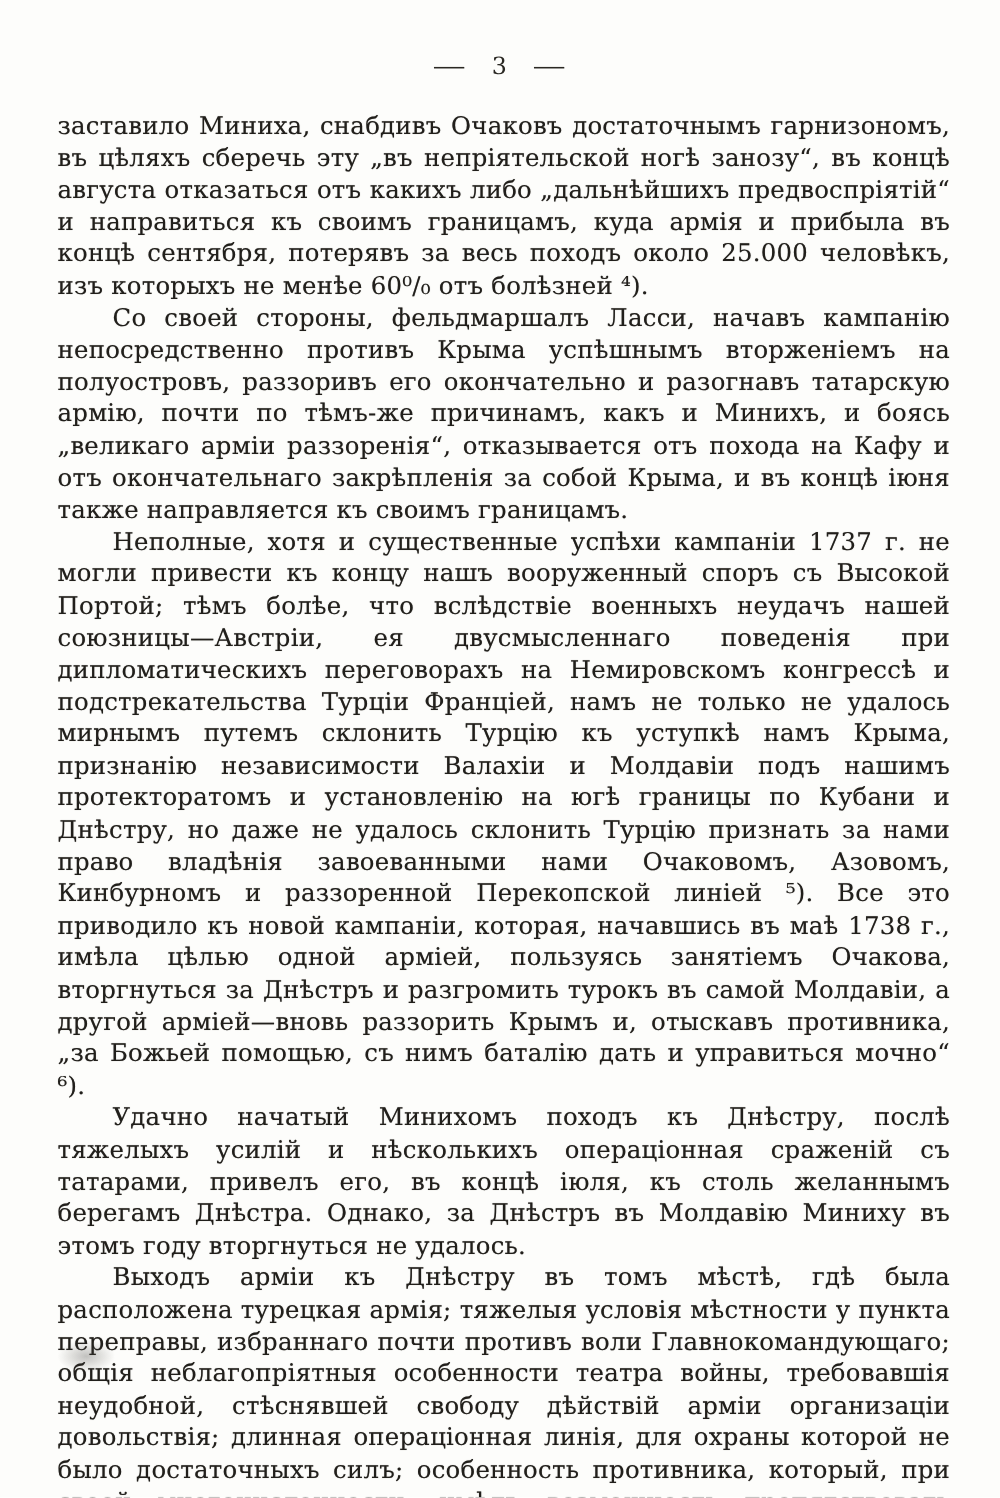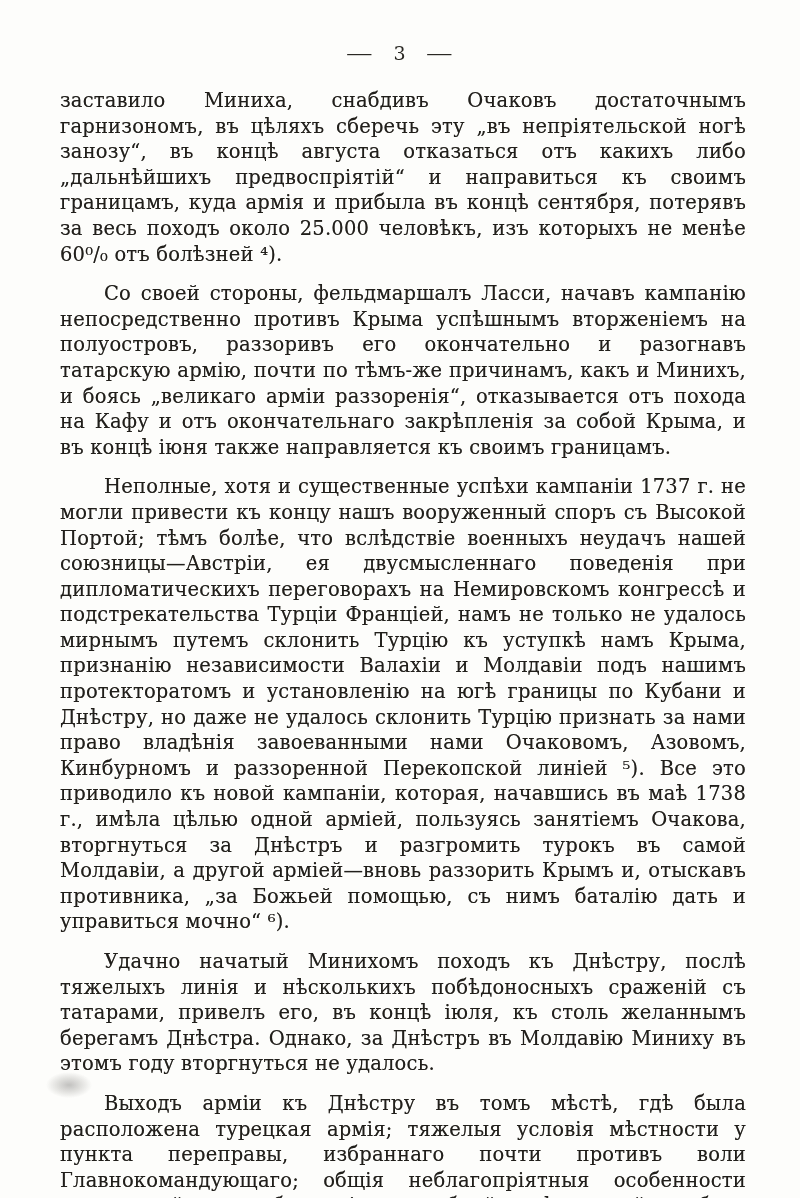--- a/index.html
+++ b/index.html
@@ -35,21 +35,21 @@
   }
   .text-block {
     margin: 24px 40px 0 46px;
     font-size: 19.5px;
     line-height: 25.6px;
     text-align: justify;
     letter-spacing: 0.2px;
     text-shadow: 0 0 0.6px rgba(33, 30, 25, 0.55);
   }
   .text-block p {
-    margin: 14px;
+    margin: 0;
     padding: 0;
   }
   .text-block p.indent {
     text-indent: 44px;
   }
   .smudge {
     position: absolute;
     left: 46px;
     top: 1072px;
     width: 46px;
@@ -67,19 +67,19 @@
   <div class="page-header">
     <span class="dash">—</span>
     <span class="pgnum">3</span>
     <span class="dash">—</span>
   </div>
 
   <div class="text-block">
     <p class="para">заставило Миниха, снабдивъ Очаковъ достаточнымъ гарнизономъ, въ цѣляхъ сберечь эту „въ непріятельской ногѣ занозу“, въ концѣ августа отказаться отъ какихъ либо „дальнѣйшихъ предвоспріятій“ и направиться къ своимъ границамъ, куда армія и прибыла въ концѣ сентября, потерявъ за весь походъ около 25.000 человѣкъ, изъ которыхъ не менѣе 60⁰/₀ отъ болѣзней ⁴).</p>
     <p class="para indent">Со своей стороны, фельдмаршалъ Ласси, начавъ кампанію непосредственно противъ Крыма успѣшнымъ вторженіемъ на полуостровъ, раззоривъ его окончательно и разогнавъ татарскую армію, почти по тѣмъ-же причинамъ, какъ и Минихъ, и боясь „великаго арміи раззоренія“, отказывается отъ похода на Кафу и отъ окончательнаго закрѣпленія за собой Крыма, и въ концѣ іюня также направляется къ своимъ границамъ.</p>
     <p class="para indent">Неполные, хотя и существенные успѣхи кампаніи 1737 г. не могли привести къ концу нашъ вооруженный споръ съ Высокой Портой; тѣмъ болѣе, что вслѣдствіе военныхъ неудачъ нашей союзницы—Австріи, ея двусмысленнаго поведенія при дипломатическихъ переговорахъ на Немировскомъ конгрессѣ и подстрекательства Турціи Франціей, намъ не только не удалось мирнымъ путемъ склонить Турцію къ уступкѣ намъ Крыма, признанію независимости Валахіи и Молдавіи подъ нашимъ протекторатомъ и установленію на югѣ границы по Кубани и Днѣстру, но даже не удалось склонить Турцію признать за нами право владѣнія завоеванными нами Очаковомъ, Азовомъ, Кинбурномъ и раззоренной Перекопской линіей ⁵). Все это приводило къ новой кампаніи, которая, начавшись въ маѣ 1738 г., имѣла цѣлью одной арміей, пользуясь занятіемъ Очакова, вторгнуться за Днѣстръ и разгромить турокъ въ самой Молдавіи, а другой арміей—вновь раззорить Крымъ и, отыскавъ противника, „за Божьей помощью, съ нимъ баталію дать и управиться мочно“ ⁶).</p>
-    <p class="para indent">Удачно начатый Минихомъ походъ къ Днѣстру, послѣ тяжелыхъ линія и нѣсколькихъ побѣдоносныхъ сраженій съ татарами, привелъ его, въ концѣ іюля, къ столь желаннымъ берегамъ Днѣстра. Однако, за Днѣстръ въ Молдавію Миниху въ этомъ году вторгнуться не удалось.</p>
+    <p class="para indent">Удачно начатый Минихомъ походъ къ Днѣстру, послѣ тяжелыхъ усилій и нѣсколькихъ операціонная сраженій съ татарами, привелъ его, въ концѣ іюля, къ столь желаннымъ берегамъ Днѣстра. Однако, за Днѣстръ въ Молдавію Миниху въ этомъ году вторгнуться не удалось.</p>
     <p class="para indent">Выходъ арміи къ Днѣстру въ томъ мѣстѣ, гдѣ была расположена турецкая армія; тяжелыя условія мѣстности у пункта переправы, избраннаго почти противъ воли Главнокомандующаго; общія неблагопріятныя особенности театра войны, требовавшія неудобной, стѣснявшей свободу дѣйствій арміи организаціи довольствія; длинная операціонная линія, для охраны которой не было достаточныхъ силъ; особенность противника, который, при своей многочисленности, имѣлъ возможность препятствовать переправѣ черезъ рѣку, сочетая одно-</p>
   </div>
 
   <div class="smudge"></div>
 
 </div>
 
 </body></html>

